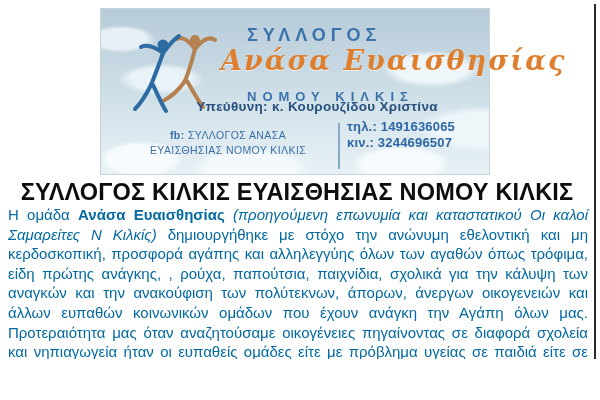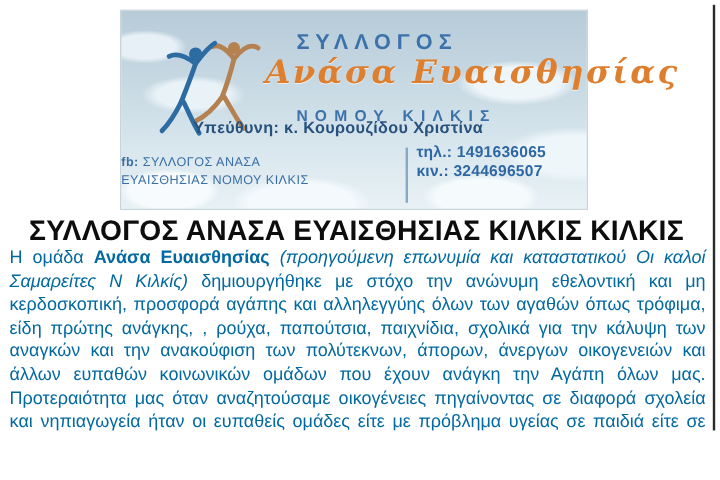--- a/index.html
+++ b/index.html
@@ -33,26 +33,26 @@
     font-family:"DejaVu Serif",serif;font-style:italic;
     font-size:27px;font-weight:bold;letter-spacing:2px;color:#dd7f2f;
     text-shadow:0 1px 0 rgba(255,255,255,.6);
     white-space:nowrap;
   }
   .org-bottom{
     position:absolute;left:146px;top:80px;
     font-size:13px;font-weight:bold;letter-spacing:6px;color:#3c72ab;
   }
   .manager-line{
-    position:absolute;left:60px;top:90px;width:312px;text-align:left;
+    position:absolute;left:60px;top:90px;width:312px;text-align:center;
     font-size:13.5px;font-weight:600;color:#27517d;letter-spacing:.3px;
   }
   .fb-block{
-    position:absolute;left:0;top:119px;width:230px;text-align:left;
-    font-size:10.5px;line-height:15px;color:#3a6fa5;letter-spacing:.4px;
+    position:absolute;left:0;top:119px;width:230px;text-align:center;
+    font-size:10.5px;line-height:15px;color:#3a6fa5;letter-spacing:.4px;padding-left:12px;
   }
   .fb-label{font-weight:bold;}
   .contact-divider{
     position:absolute;left:237px;top:114px;width:2px;height:46px;background:#86a9c4;
   }
   .addr-block{
     position:absolute;left:246px;top:110px;
     font-size:13px;line-height:15.5px;font-weight:600;color:#2e67a3;letter-spacing:.2px;
   }
   
@@ -114,19 +114,19 @@
     </div>
 
     <div class="contact-divider"></div>
 
     <div class="addr-block">
       <div>τηλ.: 1491636065</div>
       <div>κιν.: 3244696507</div>
     </div>
   </div>
 
-  <h1 class="doc-title">ΣΥΛΛΟΓΟΣ ΑΝΑΣΑ ΕΥΑΙΣΘΗΣΙΑΣ ΚΙΛΚΙΣ ΚΙΛΚΙΣ</h1>
+  <h1 class="doc-title">ΣΥΛΛΟΓΟΣ ΚΙΛΚΙΣ ΕΥΑΙΣΘΗΣΙΑΣ ΝΟΜΟΥ ΚΙΛΚΙΣ</h1>
 
   <p class="doc-body"><span>Η ομάδα </span><span class="b">Ανάσα Ευαισθησίας</span><span class="i"> (προηγούμενη επωνυμία και καταστατικού Οι καλοί Σαμαρείτες Ν Κιλκίς)</span><span> δημιουργήθηκε με στόχο την ανώνυμη εθελοντική και μη κερδοσκοπική, προσφορά αγάπης και αλληλεγγύης όλων των αγαθών όπως τρόφιμα, είδη πρώτης ανάγκης, , ρούχα, παπούτσια, παιχνίδια, σχολικά για την κάλυψη των αναγκών και την ανακούφιση των πολύτεκνων, άπορων, άνεργων οικογενειών και άλλων ευπαθών κοινωνικών ομάδων που έχουν ανάγκη την Αγάπη όλων μας. Προτεραιότητα μας όταν αναζητούσαμε οικογένειες πηγαίνοντας σε διαφορά σχολεία και νηπιαγωγεία ήταν οι ευπαθείς ομάδες είτε με πρόβλημα υγείας σε παιδιά είτε σε γονείς .Και πάντα διακριτικά και ανώνυμα για να μη θίγονται οι οικογένειες αυτές .</span></p>
 
   <div class="doc-closing">Είναι η αρχή μας να είμαστε ανώνυμοι</div>
 
 </div>
 
 </body></html>

